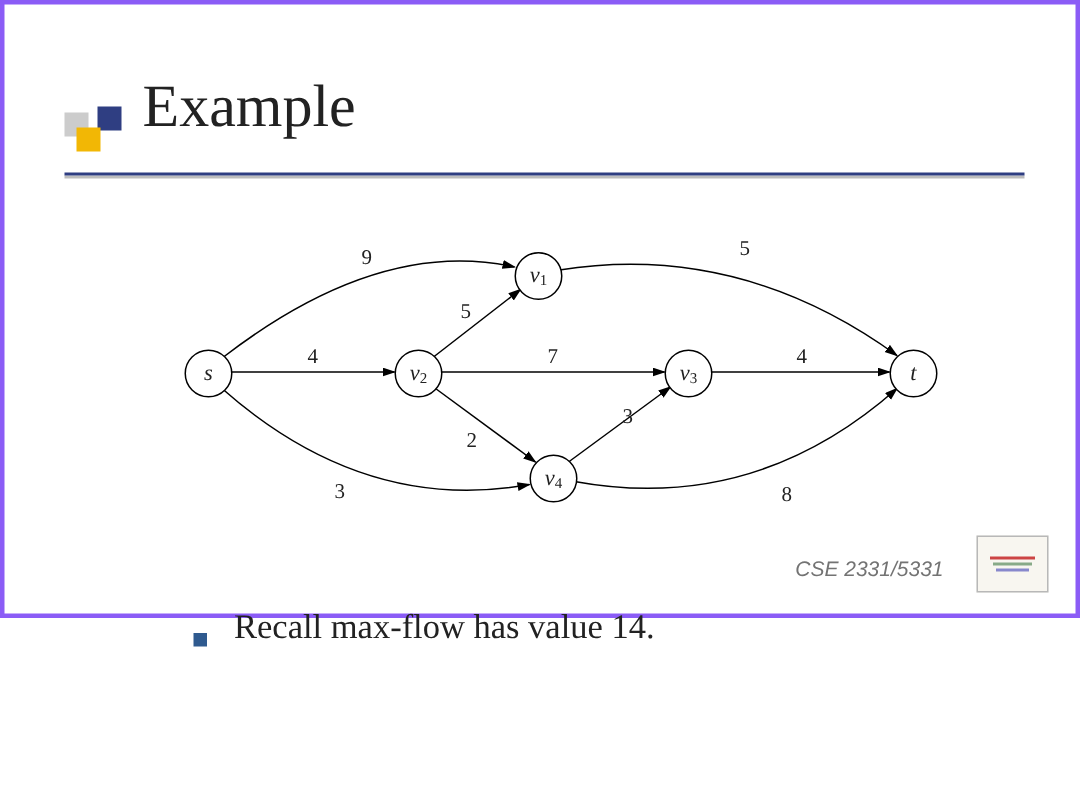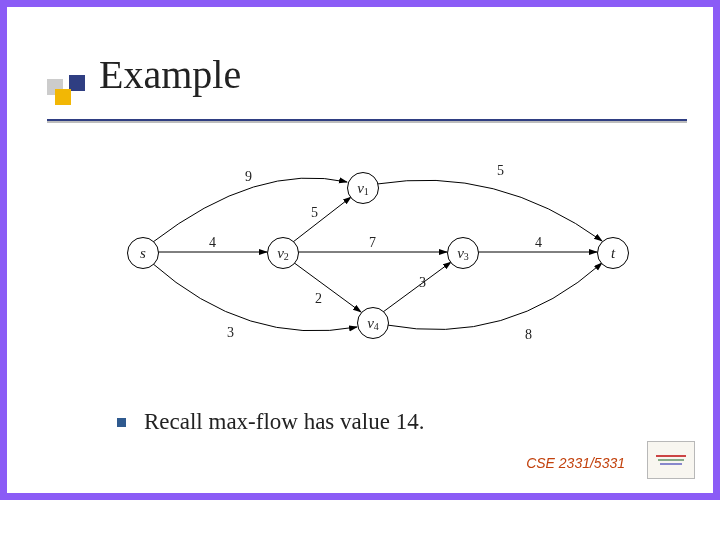--- a/index.html
+++ b/index.html
@@ -1,34 +1,34 @@
 <!DOCTYPE html>
 <html><head>
 <meta charset="utf-8">
 <style>
   html,body{margin:0;padding:0;width:720px;height:540px;background:#fff;font-family:Georgia,'Times New Roman',serif;color:#222;position:relative;overflow:hidden}
-  .slide{width:720px;height:500px;position:relative;border:7px solid #8b5cf6;box-sizing:border-box}
+  .slide{width:720px;height:412px;position:relative;border:3px solid #8b5cf6;box-sizing:border-box}
   .corner-deco{position:absolute;left:40px;top:72px}
   .corner-deco .sq{position:absolute;width:16px;height:16px}
   .corner-deco .grey{background:#ccc;left:0;top:0}
   .corner-deco .gold{background:#f2b705;left:8px;top:10px}
   .corner-deco .navy{background:#2f3e82;left:22px;top:-4px}
   .title{position:absolute;left:92px;top:44px;font-size:40px;font-weight:400}
   .rule{position:absolute;left:40px;top:112px;width:640px;height:0}
   .rule .shadow{position:absolute;left:0;top:2px;width:100%;height:2px;background:#bdbdbd}
   .rule .main{position:absolute;left:0;top:0;width:100%;height:2px;background:#2f3e82}
   .graph{position:absolute;left:110px;top:150px;width:520px;height:200px}
   .node{position:absolute;width:30px;height:30px;border:1px solid #000;border-radius:50%;background:#fff;display:flex;align-items:center;justify-content:center;font-family:'Times New Roman',serif;font-style:italic;font-size:15px}
   .node sub{font-size:10px;font-style:normal;position:relative;top:3px}
   .elabel{position:absolute;font-family:'Times New Roman',serif;font-size:14px}
   .bullets{position:absolute;left:110px;top:398px}
-  .bullets .row{display:flex;align-items:center;margin:4px 0}
+  .bullets .row{display:flex;align-items:flex-end;margin:4px 16px}
   .bullets .sq{width:9px;height:9px;background:#2f5a8f;margin-right:18px;flex:0 0 auto}
   .bullets .txt{font-size:23px;font-family:Georgia,'Times New Roman',serif}
-  .footer{position:absolute;right:88px;bottom:22px;font-family:Arial,Helvetica,sans-serif;font-style:italic;font-size:14px;color:#c2410c}
+  .footer{position:absolute;right:88px;bottom:22px;font-family:Arial,Helvetica,sans-serif;font-style:italic;font-size:14px;color:#737373}
   .logo{position:absolute;right:18px;bottom:14px;width:46px;height:36px;border:1px solid #b8b8b8;background:#f8f6f0;display:flex;flex-direction:column;align-items:center;justify-content:center}
   .logo .bar1{width:30px;height:2px;background:#c44;margin:1px 0}
   .logo .bar2{width:26px;height:2px;background:#8a8;margin:1px 0}
   .logo .bar3{width:22px;height:2px;background:#88c;margin:1px 0}
   svg.edges{position:absolute;left:0;top:0;width:520px;height:200px;overflow:visible}
 </style>
 </head>
 <body>
 
 <div class="slide">

